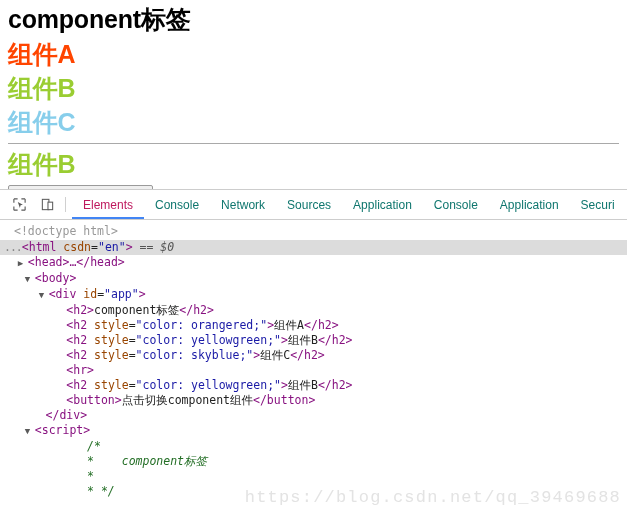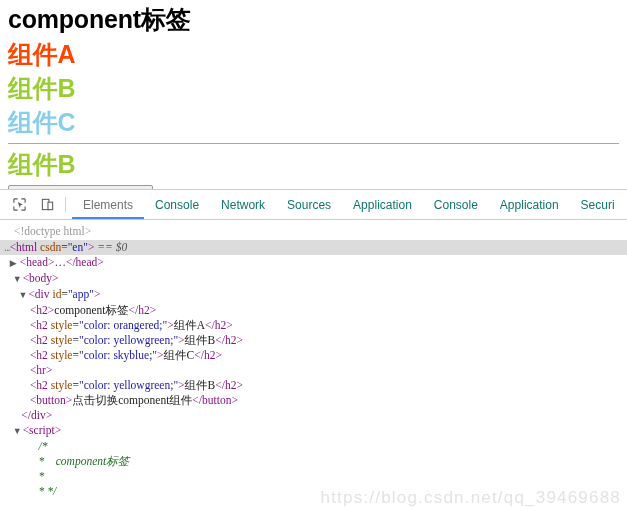--- a/index.html
+++ b/index.html
@@ -96,21 +96,21 @@
     align-items: center;
     padding: 0 11px;
     font-size: 12px;
     color: #0f766e;
     white-space: nowrap;
     cursor: pointer;
     position: relative;
     font-family: "Liberation Sans", sans-serif;
   }
   .dt-tab.active {
-    color: #737373;
+    color: #be185d;
     text-align: center;
   }
   .dt-tab.active::after {
     content: "";
     position: absolute;
     left: 0; right: 0; bottom: 0;
     height: 2px;
     background: #4285f4;
   }
 
@@ -123,21 +123,20 @@
     line-height: 15px;
     color: #222222;
     height: 287px;
     box-sizing: border-box;
     overflow: hidden;
   }
   .dom-row {
     white-space: pre;
     padding: 0 4px;
     position: relative;
-    font-family: Liberation Serif, serif;
   }
   .dom-row.selected {
     background: #dcdcdc;
   }
   .tw {           
     display: inline-block;
     width: 10px;
     color: #5a5a5a;
     font-size: 9px;
   }
@@ -153,21 +152,21 @@
   .sel-marker { color: #555555; font-style: italic; }
   .comment {
     color: #236e25;
     font-style: italic;
   }
 
   .watermark {
     position: absolute;
     right: 6px;
     bottom: 2px;
-    font-family: Liberation Sans, sans-serif;
+    font-family: Liberation Mono, monospace;
     font-size: 17px;
     color: #e3e3e3;
     letter-spacing: 1.2px;
     white-space: nowrap;
     pointer-events: none;
   }
 </style>
 </head>
 <body>
 

